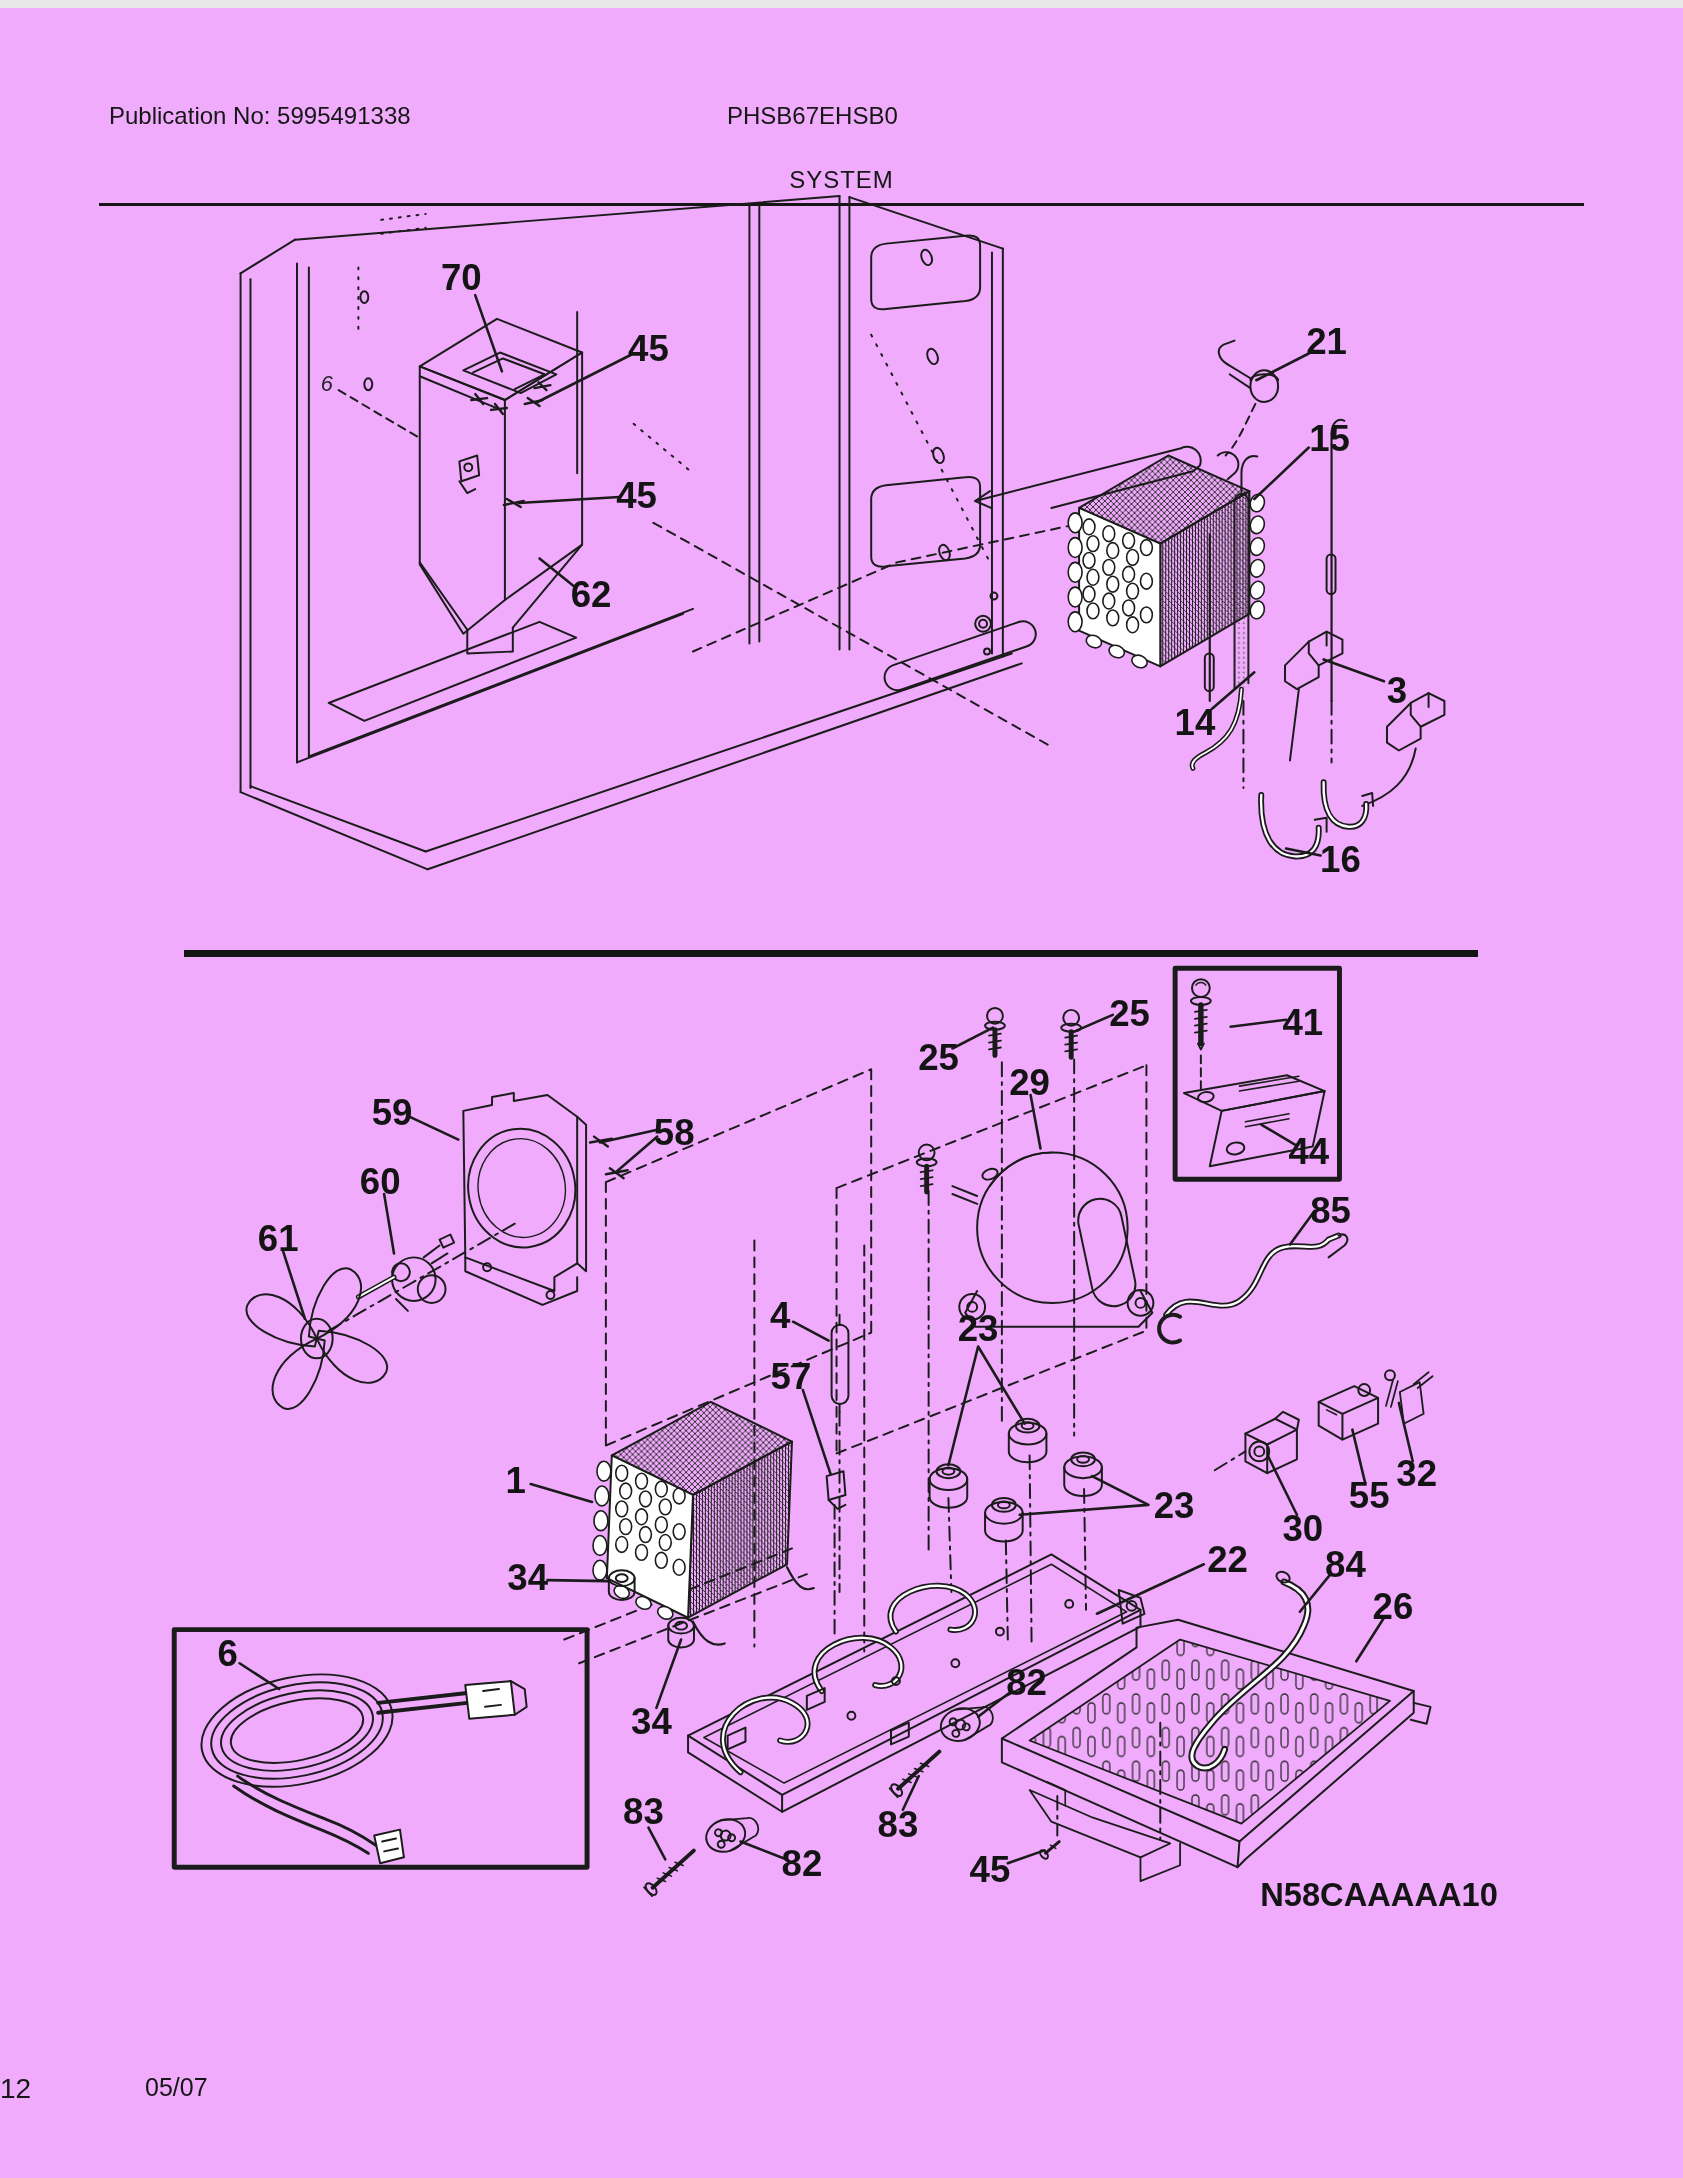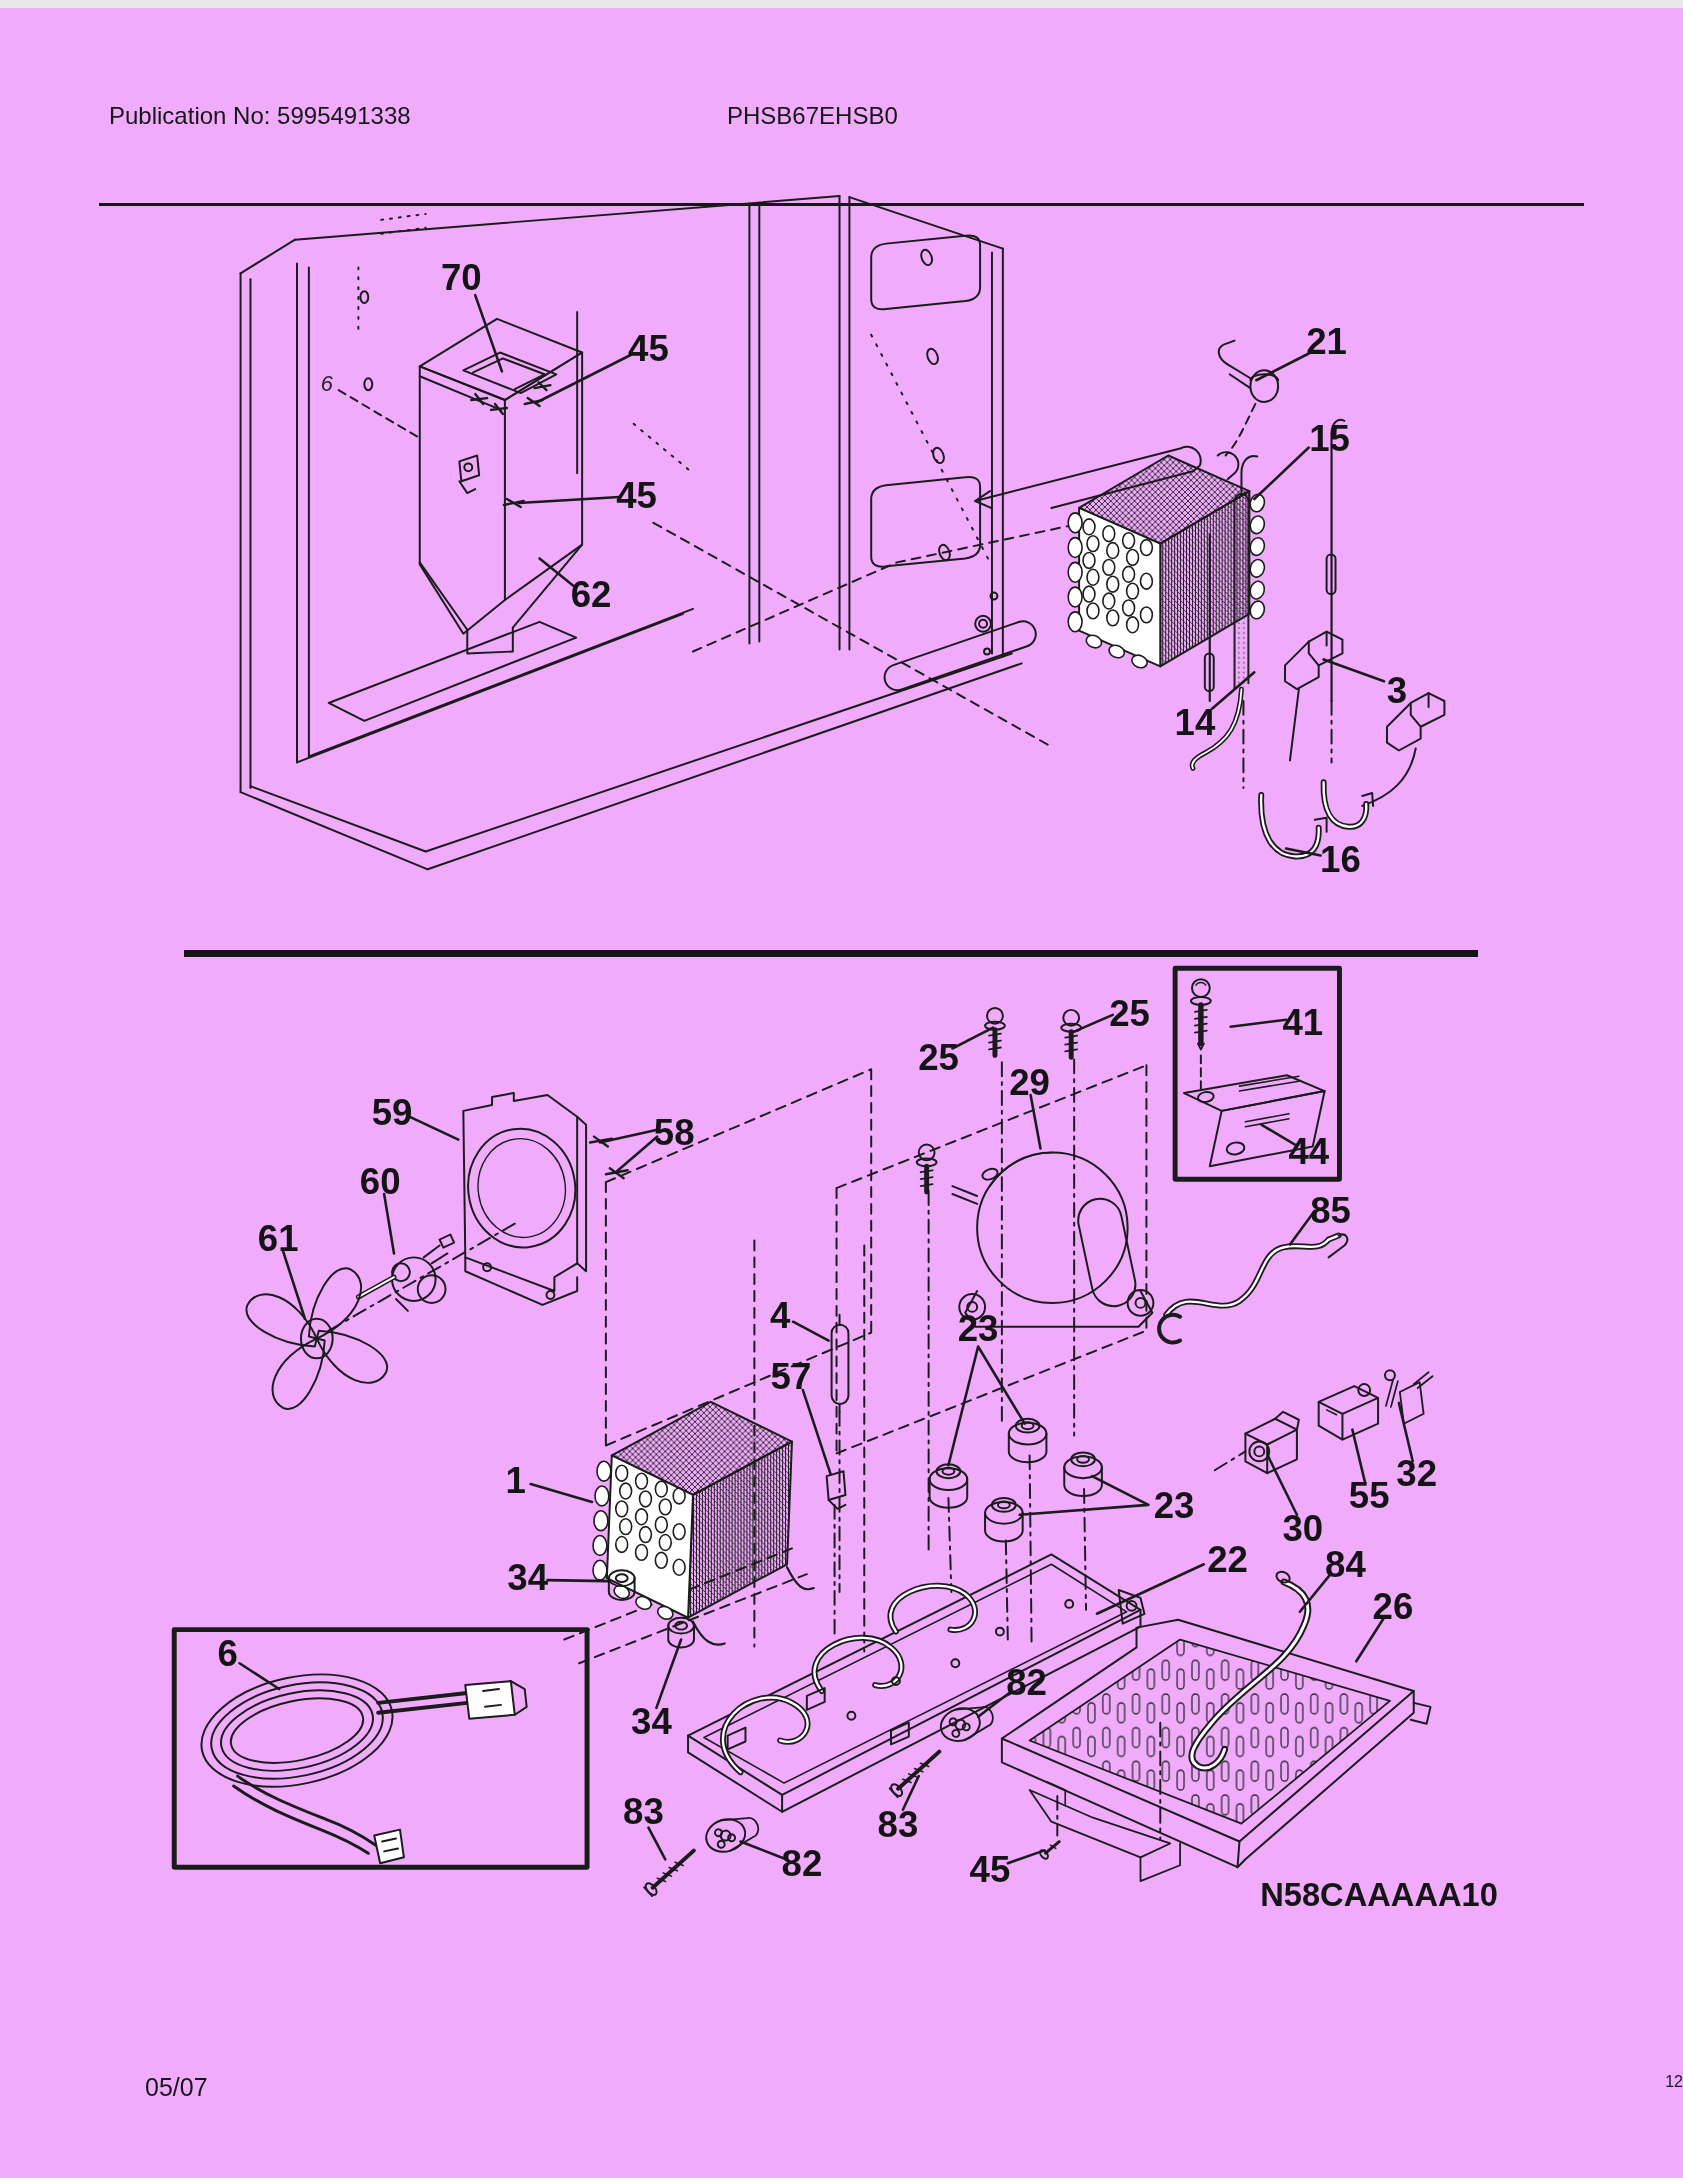--- a/index.html
+++ b/index.html
@@ -4,33 +4,34 @@
 <style>
   html,body{margin:0;padding:0;background:#e8e8e8;}
   .pg{position:relative;width:1683px;height:2178px;background:#f0abfc;margin:8px auto;
       font-family:"Liberation Sans",sans-serif;color:#161616;overflow:hidden;}
   .hdr-left{position:absolute;left:109px;top:94px;font-size:24px;}
   .hdr-model{position:absolute;left:727px;top:94px;font-size:24px;}
   .ttl{position:absolute;left:0;width:1683px;top:158px;text-align:center;font-size:24px;letter-spacing:1px;}
   .rule1{position:absolute;left:99px;width:1485px;top:195px;height:3px;background:#161616;}
   .rule2{position:absolute;left:184px;width:1294px;top:942px;height:7px;background:#141414;}
   .ftr-date{position:absolute;left:145px;top:2065px;font-size:25px;}
-  .ftr-page{position:absolute;left:0;width:1683px;top:2065px;text-align:right;font-size:16px;}
+  .ftr-page{position:absolute;left:0;width:1683px;top:2065px;text-align:left;font-size:28px;}
   svg{position:absolute;left:0;top:0;}
   .plbl{font-family:"Liberation Sans",sans-serif;font-weight:bold;font-size:37px;fill:#141414;}
   .plbl-sm{font-family:"Liberation Sans",sans-serif;font-size:22px;font-style:italic;fill:#222;}
   .code{font-family:"Liberation Sans",sans-serif;font-weight:bold;font-size:33px;fill:#141414;}
 </style>
 </head>
 <body>
 
 <div class="pg">
 
   <div class="hdr-left">Publication No: 5995491338</div>
   <div class="hdr-model">PHSB67EHSB0</div>
+  <div class="ttl">SYSTEM</div>
   <div class="rule1"></div>
   <div class="rule2"></div>
   <div class="ftr-date">05/07</div>
   <div class="ftr-page">12</div>
 
   <svg width="1683" height="2178" viewBox="0 0 1700 2200">
     <defs>
       <pattern id="coilDark" width="6" height="6" patternUnits="userSpaceOnUse">
         <path d="M1.5,0 V6 M4.5,0 V6" stroke="#1c1c1c" stroke-width="1"></path>
         <path d="M0,0 L6,6" stroke="#1c1c1c" stroke-width="0.8"></path>

